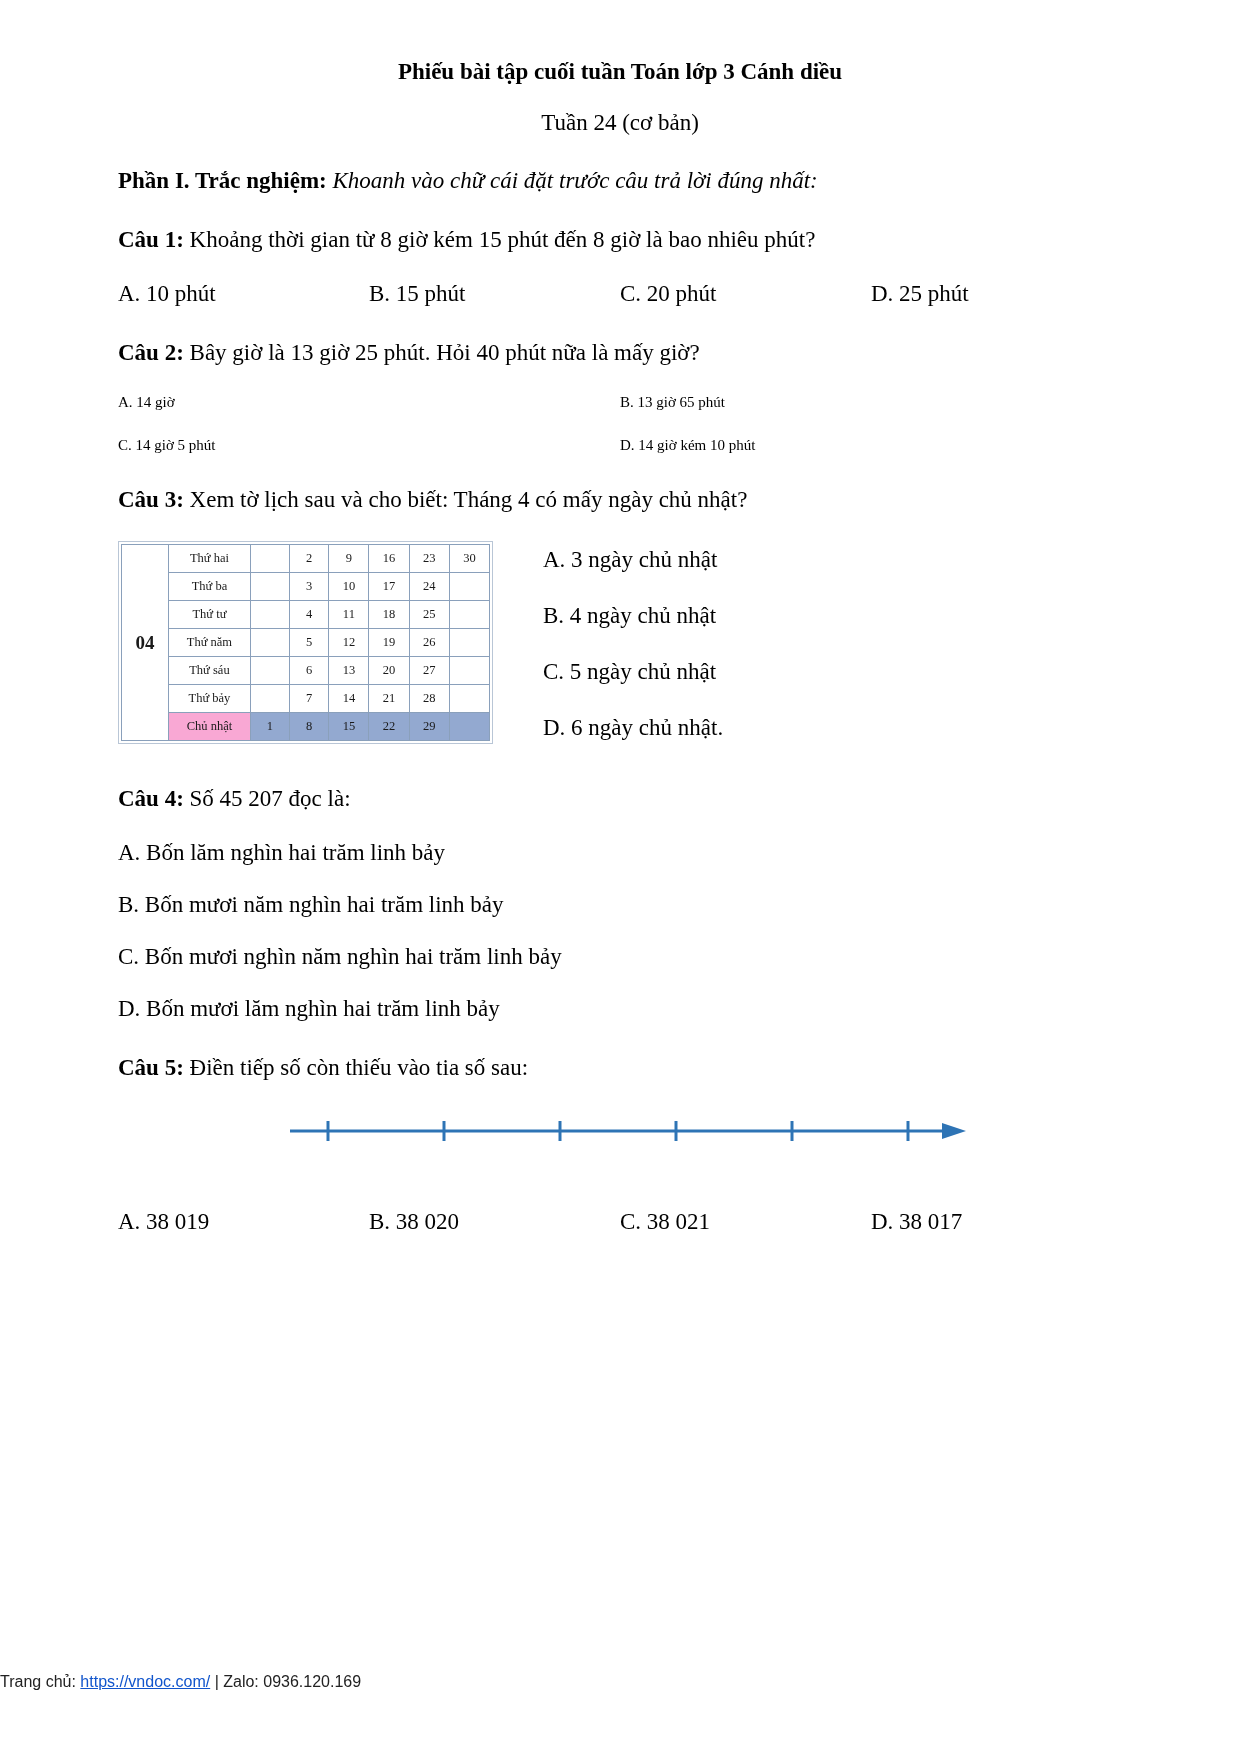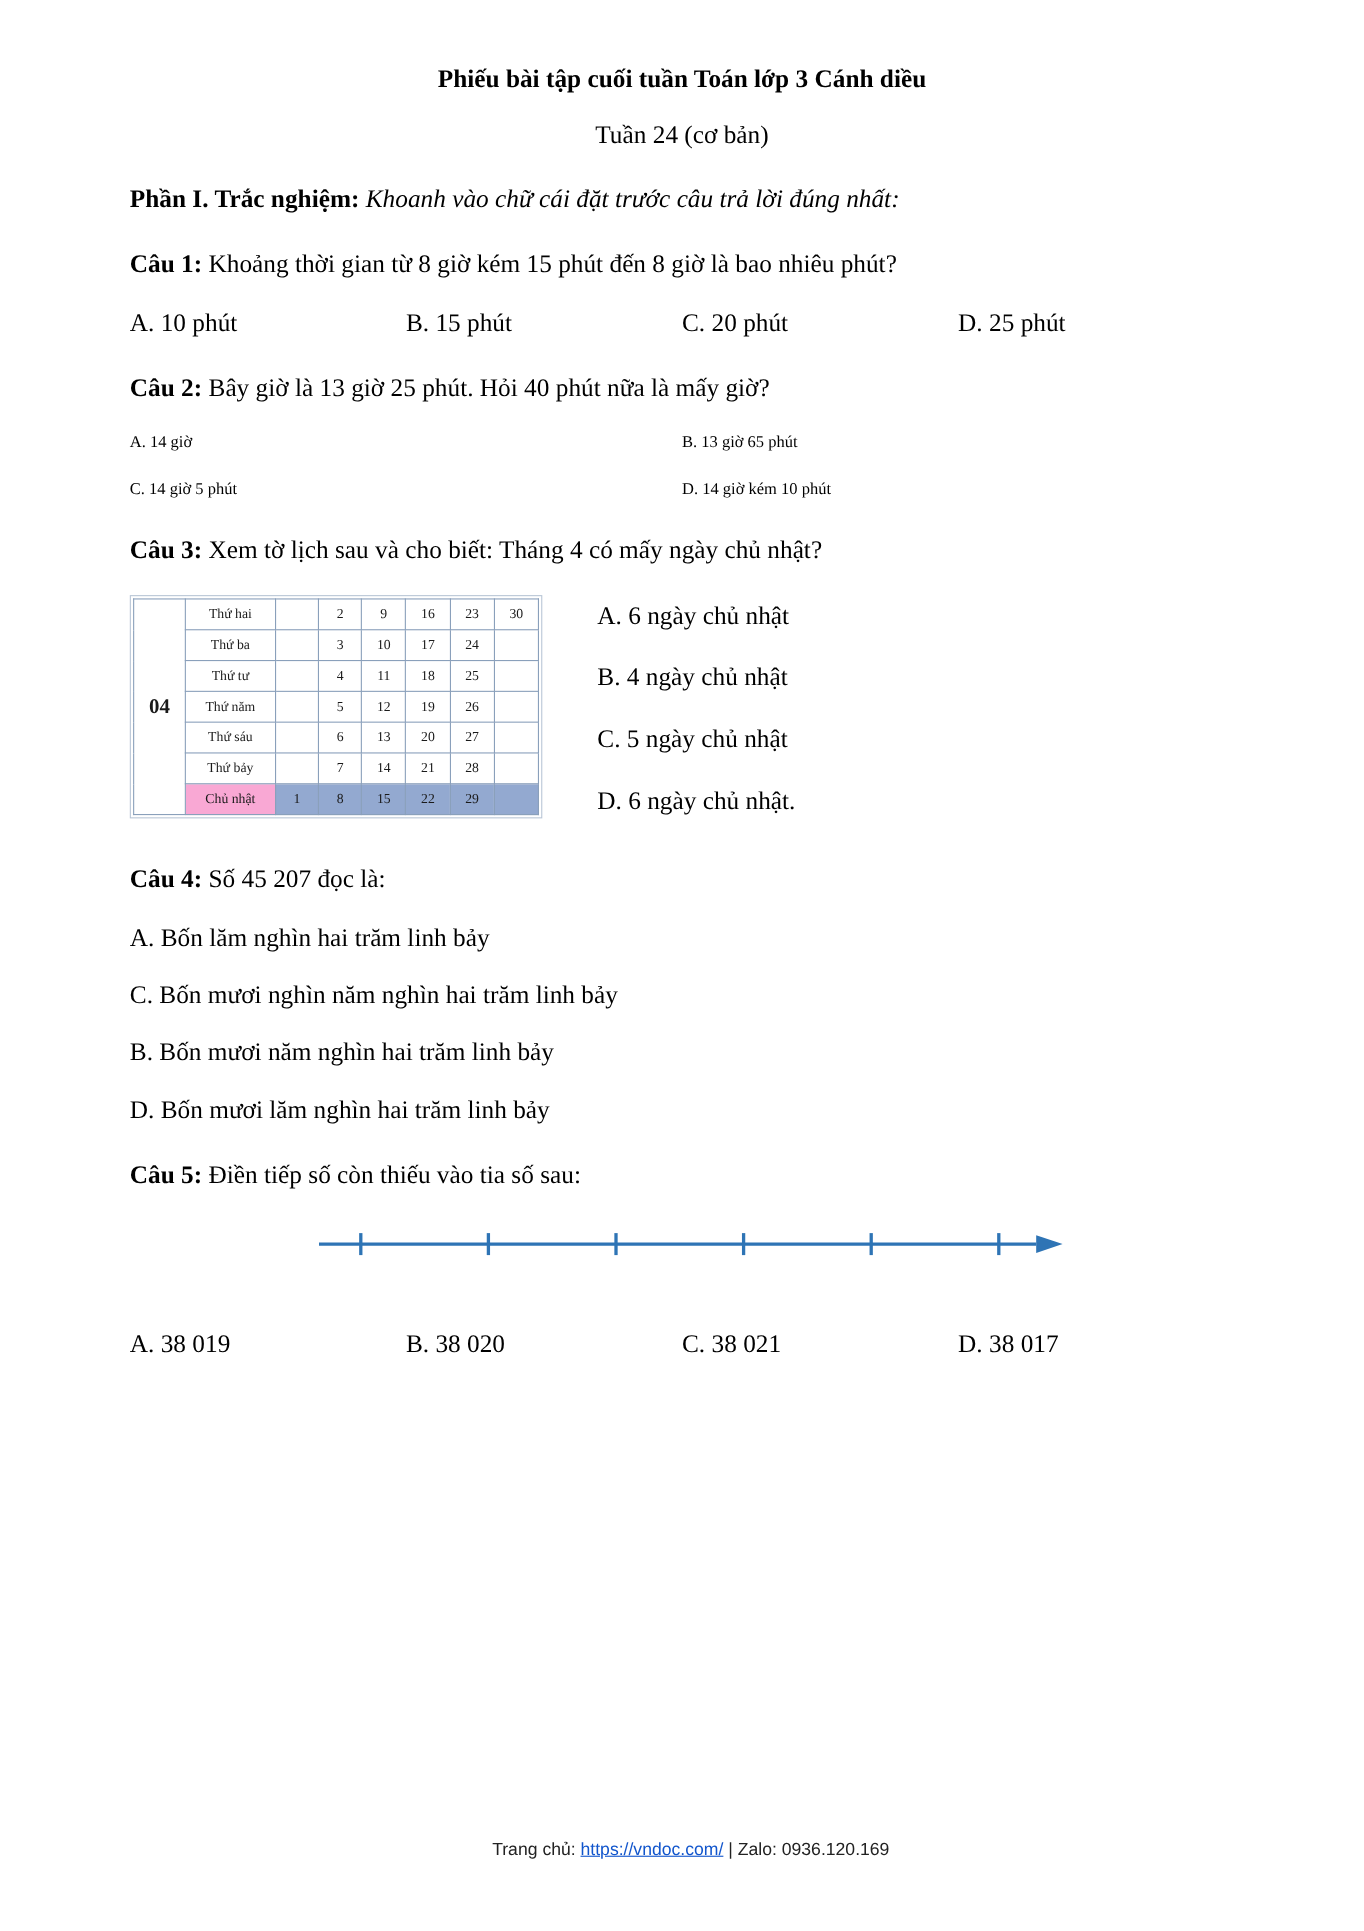--- a/index.html
+++ b/index.html
@@ -167,24 +167,24 @@
   }
   .numline-labels span {
     width: 116px;
     text-align: center;
     display: inline-block;
   }
 
   
   .footer {
     position: absolute;
-    left: 16px;
+    left: 0;
     right: 0;
     bottom: 64px;
-    text-align: center;
+    text-align: left;
     font-family: "Liberation Sans", sans-serif;
     font-size: 16px;
     color: #222222;
   }
   .footer a {
     color: #1155cc;
     text-decoration: underline;
   }
 </style>
 </head>
@@ -296,34 +296,34 @@
           <td class="num">15</td>
           <td class="num">22</td>
           <td class="num">29</td>
           <td class="num"></td>
         </tr>
       </tbody>
         </table>
     </div>
 
     <div class="cal-choices">
-      <div>A. 6 ngày chủ nhật</div>
+      <div>A. 3 ngày chủ nhật</div>
       <div>B. 4 ngày chủ nhật</div>
       <div>C. 5 ngày chủ nhật</div>
       <div>D. 6 ngày chủ nhật.</div>
     </div>
   </div>
 
   <p class="q">
     <b>Câu 4:</b>
     <span>Số 45 207 đọc là:</span>
   </p>
   <div class="answer-line">A. Bốn lăm nghìn hai trăm linh bảy</div>
+  <div class="answer-line">B. Bốn mươi năm nghìn hai trăm linh bảy</div>
   <div class="answer-line">C. Bốn mươi nghìn năm nghìn hai trăm linh bảy</div>
-  <div class="answer-line">B. Bốn mươi năm nghìn hai trăm linh bảy</div>
   <div class="answer-line">D. Bốn mươi lăm nghìn hai trăm linh bảy</div>
 
   <p class="q">
     <b>Câu 5:</b>
     <span>Điền tiếp số còn thiếu vào tia số sau:</span>
   </p>
 
   <div class="numline-wrap">
     <div class="numline">
       <svg width="700" height="40" viewBox="0 0 700 40">

